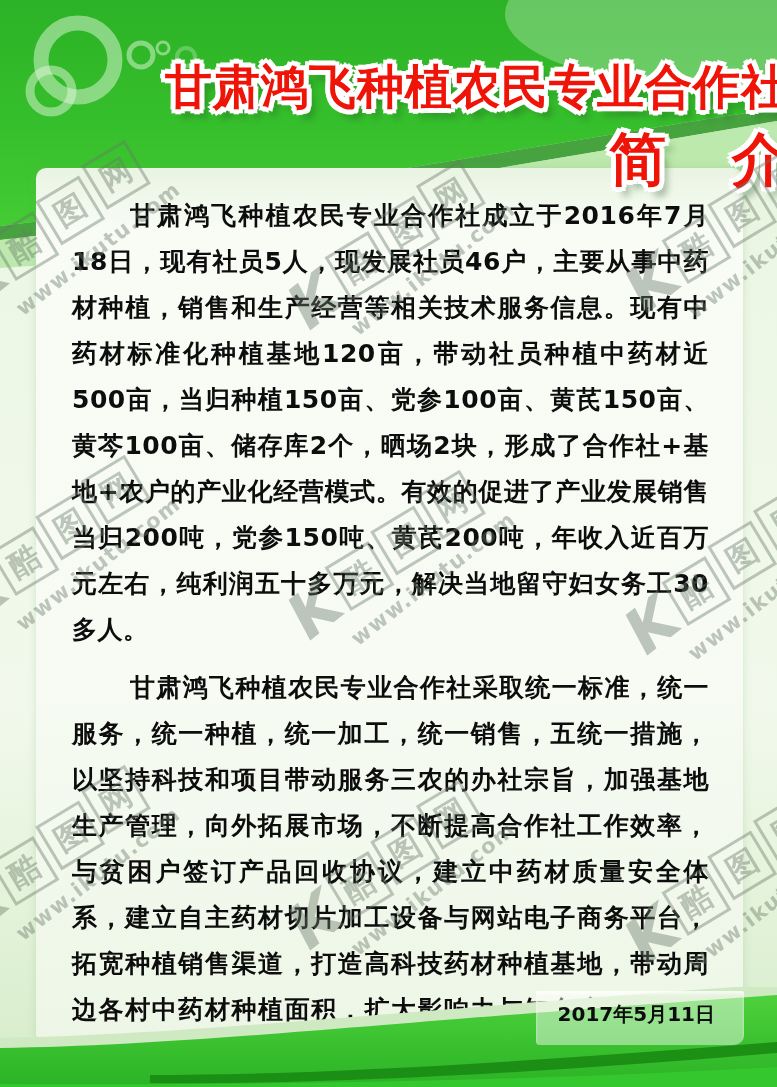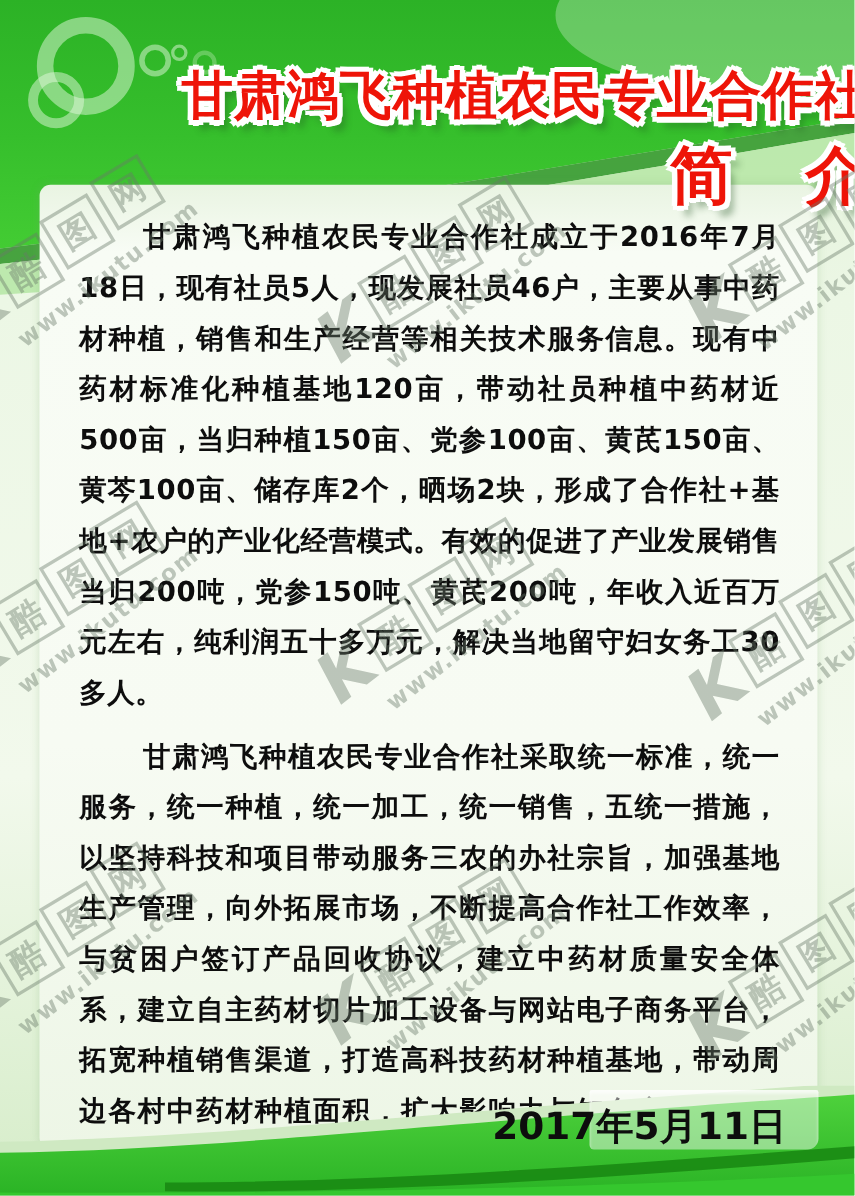--- a/index.html
+++ b/index.html
@@ -30,21 +30,21 @@
     background:linear-gradient(180deg,#e9f4e2 0%,#f8fcf5 7%,#f7fbf3 58%,#edf6e6 100%);
     box-shadow:0 0 8px rgba(120,170,110,.25);}
   .panel p{margin:12px;color:#0d0d0d;font-weight:700;font-size:25px;line-height:46px;
     text-align:justify;text-indent:58px;letter-spacing:0.5px;}
 
   
   .date-band{position:absolute;left:536px;top:991px;width:208px;height:54px;z-index:7;
     background:rgba(255,255,255,.45);border-radius:2px 2px 10px 4px;
     box-shadow:inset 0 3px 3px rgba(255,255,255,.65);}
   .date-text{position:absolute;right:62px;top:1001px;z-index:8;
-    color:#0d0d0d;font-weight:700;font-size:34px;}
+    color:#0d0d0d;font-weight:700;font-size:20px;}
 
   
   #watermarks{position:absolute;inset:0;z-index:10;pointer-events:none;}
   .wm{position:absolute;width:280px;transform:rotate(-38deg);color:rgba(105,122,105,.42);}
   .wm-row{display:flex;align-items:center;gap:7px;}
   .wm-k{font-size:62px;font-weight:900;transform:skewX(-10deg);line-height:1;}
   .wm-box{width:45px;height:45px;border:3px solid rgba(105,122,105,.42);
     display:flex;align-items:center;justify-content:center;
     font-size:31px;font-weight:900;transform:rotate(7deg);}
   .wm-url{font-size:21px;font-weight:700;letter-spacing:1.5px;margin:5px 0 0 36px;}

